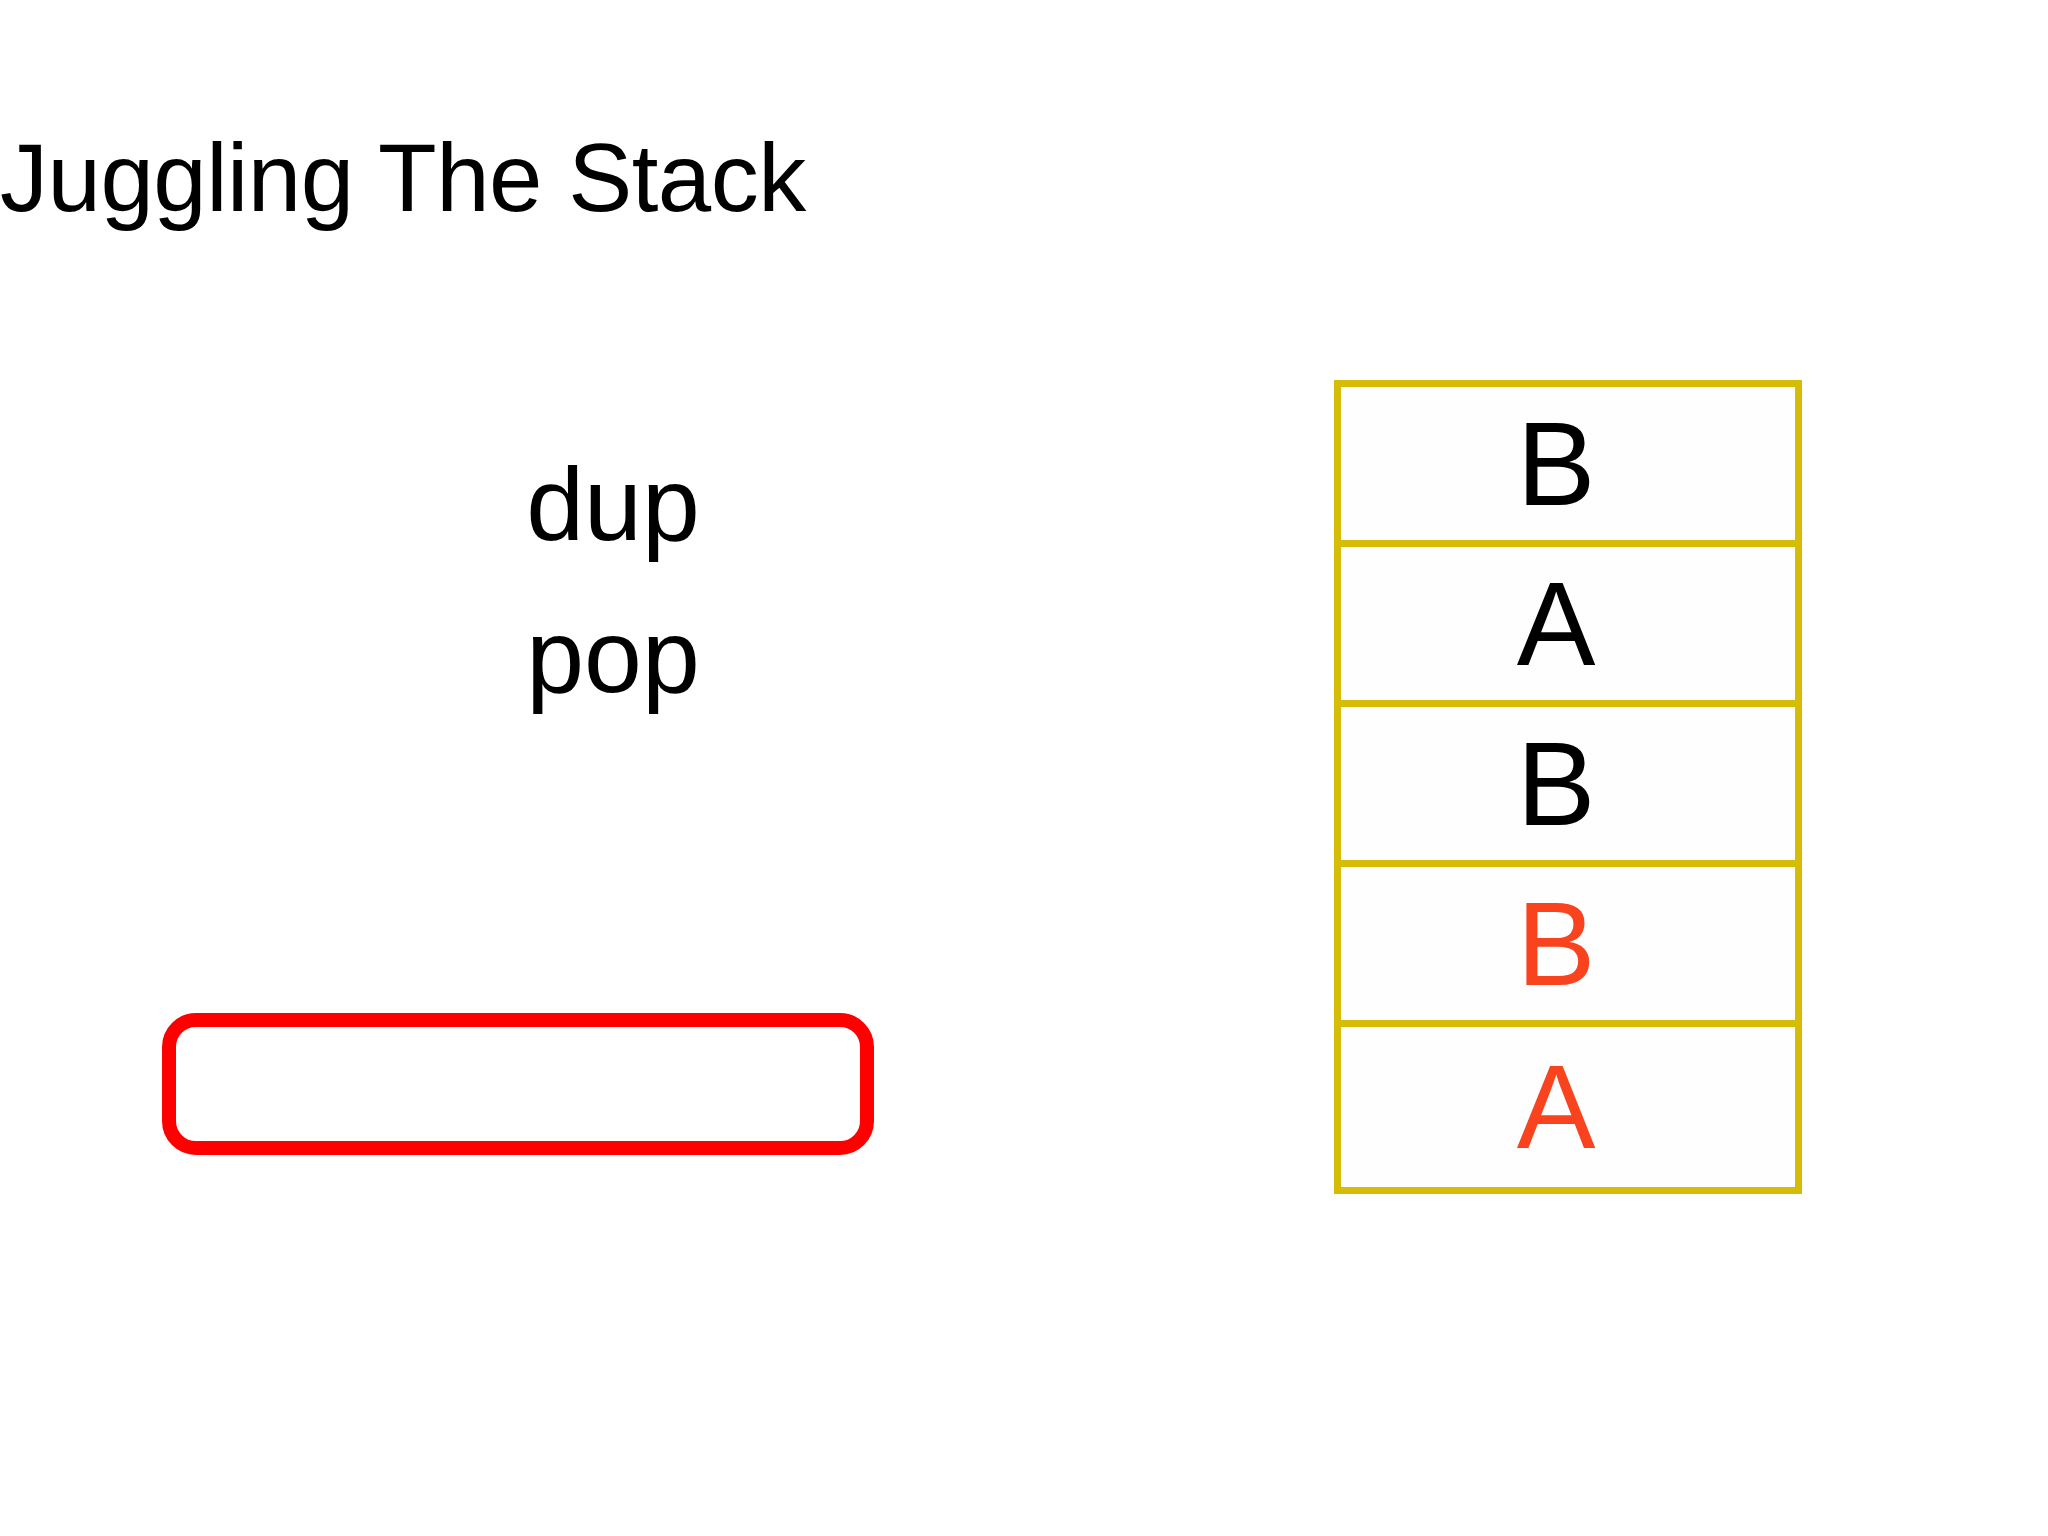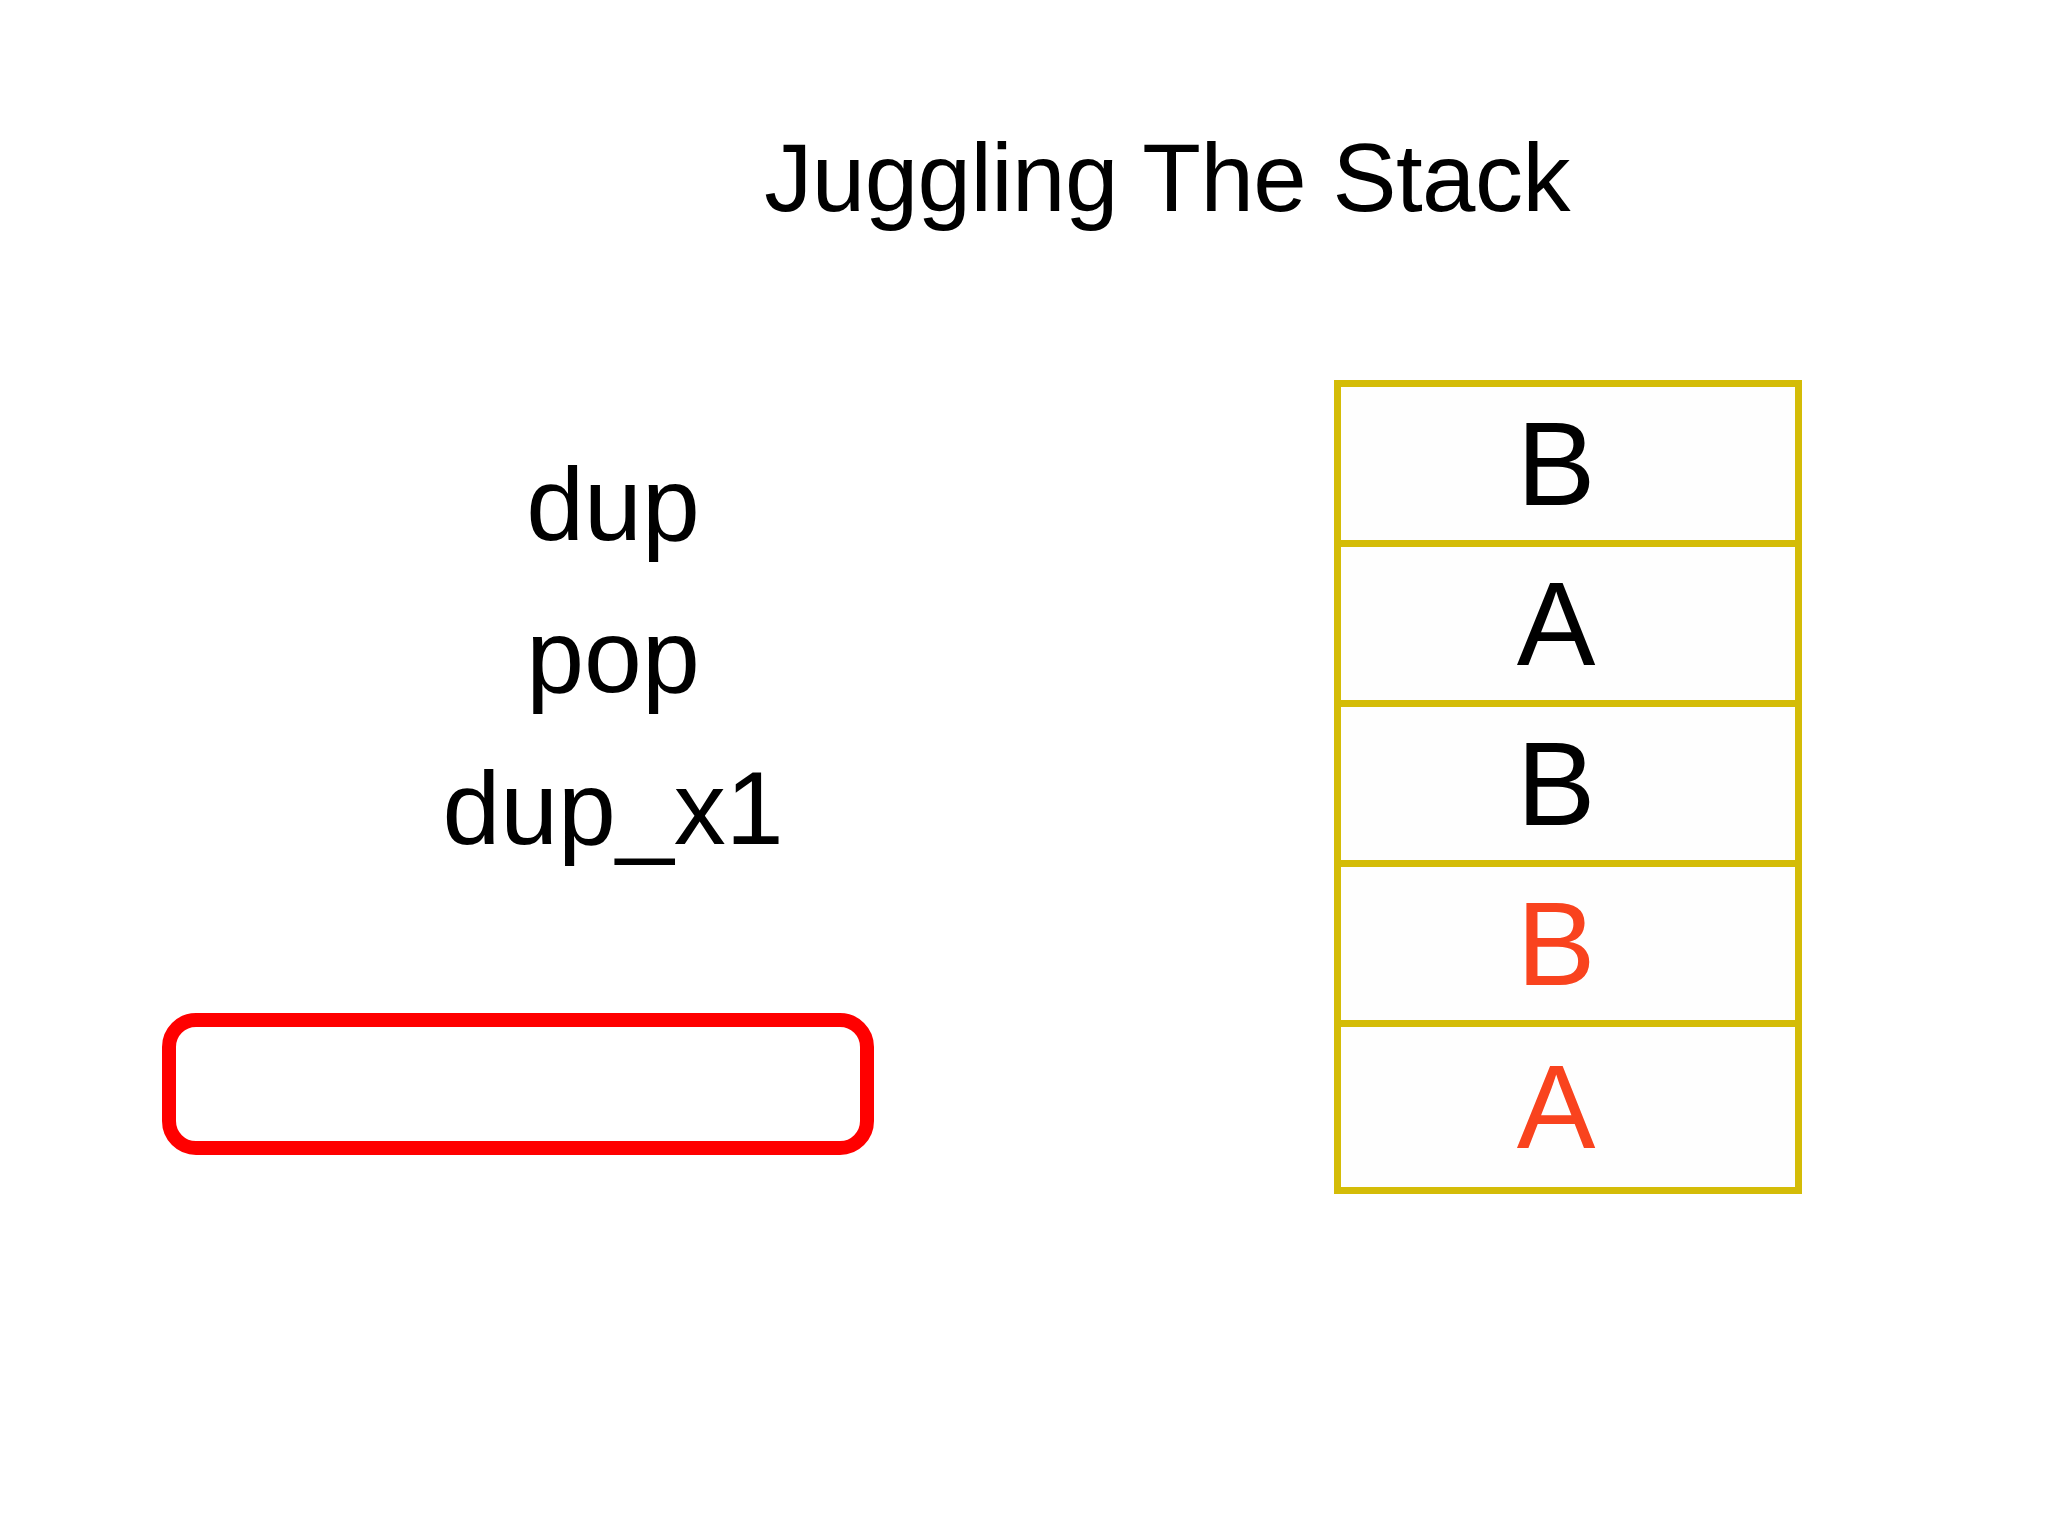--- a/index.html
+++ b/index.html
@@ -17,21 +17,21 @@
     font-family: "Liberation Sans", sans-serif;
     -webkit-font-smoothing: antialiased;
   }
 
   
   #slide-title {
     position: absolute;
     left: 0;
     top: 128px;
     width: 1570px;
-    text-align: right;
+    text-align: left;
     font-size: 96px;
     line-height: 1.05;
     font-weight: 400;
     color: #000000;
     letter-spacing: -0.5px;
     white-space: nowrap;
   }
 
   
   #op-list {
@@ -109,21 +109,20 @@
 </head>
 <body>
 
 <div id="slide">
 
   <div id="slide-title">Juggling The Stack</div>
 
   <div id="op-list">
     <div class="op-item">dup</div>
     <div class="op-item">pop</div>
-    <div class="op-item">dup_x1</div>
   </div>
 
   <div id="highlight-box"></div>
 
   <div id="stack-table">
     <div class="stack-row">
       <span class="stack-cell">B</span>
     </div>
     <div class="stack-row">
       <span class="stack-cell">A</span>

